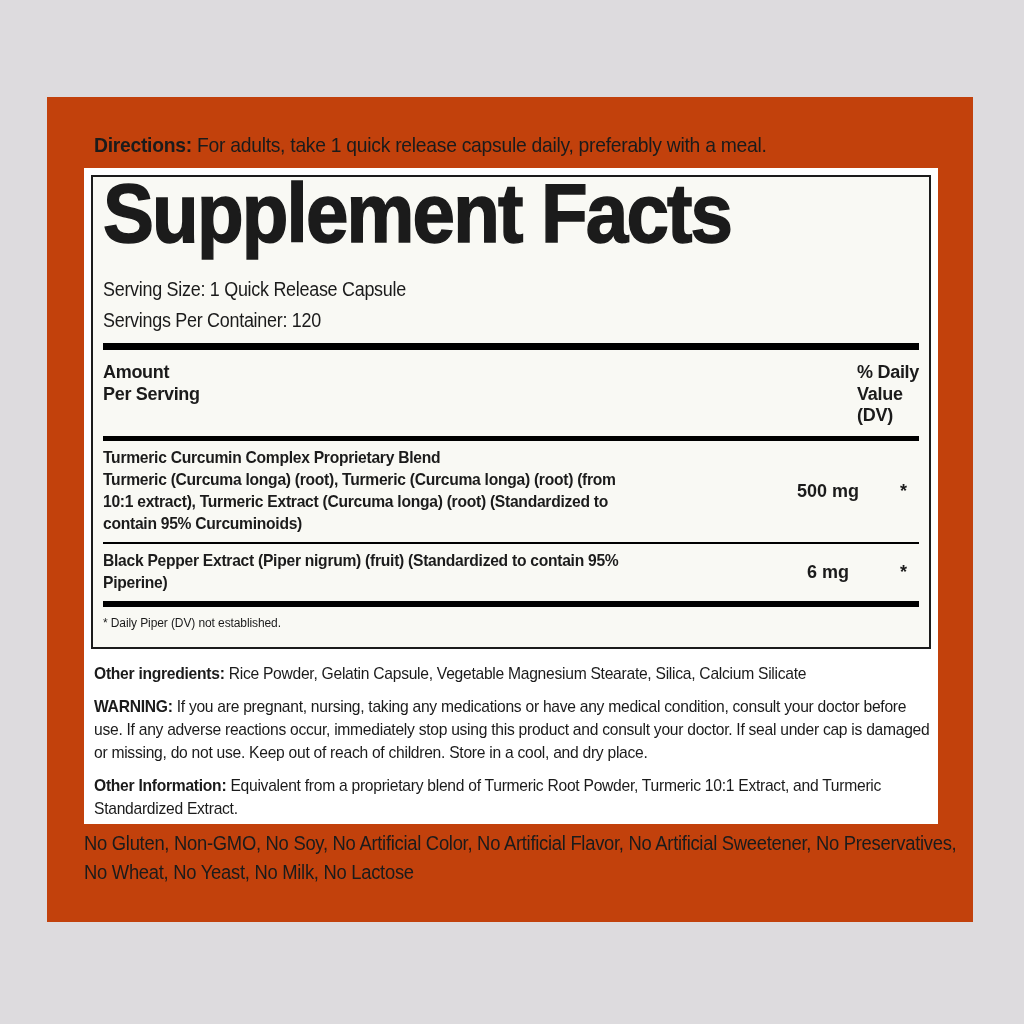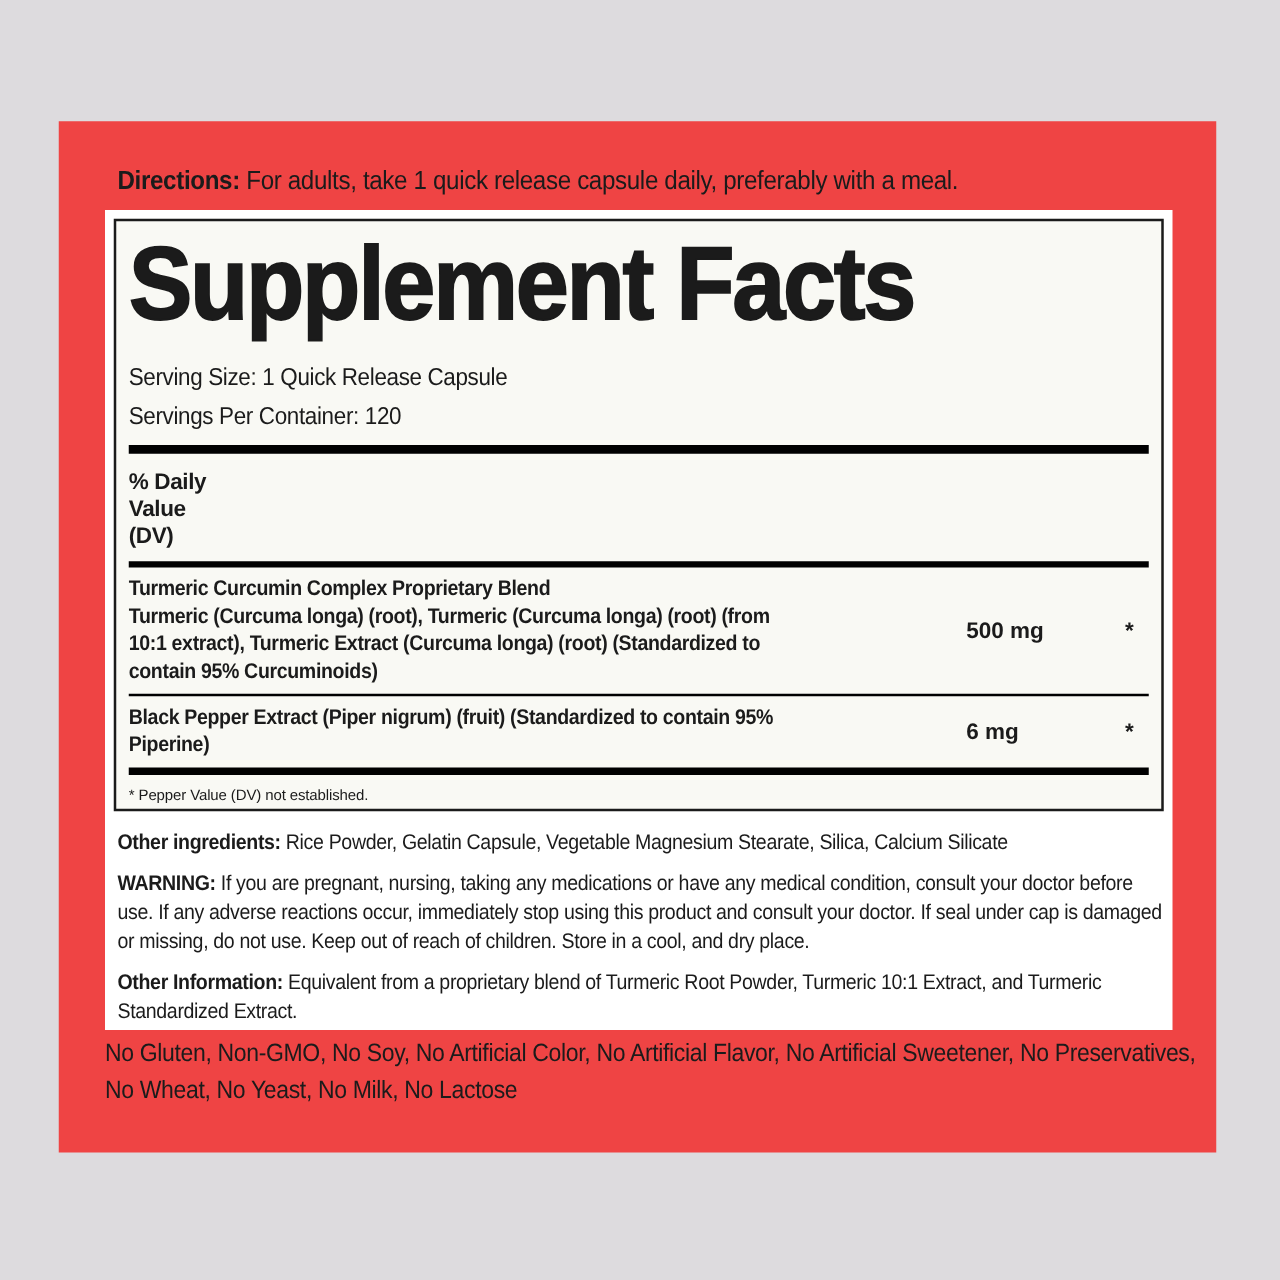--- a/index.html
+++ b/index.html
@@ -1,39 +1,39 @@
 <!DOCTYPE html>
 <html><head>
 <meta charset="utf-8">
 <style>
   * { margin:0; padding:0; box-sizing:border-box; }
   html,body { width:1024px; height:1024px; }
   body { background:#dddbde; font-family:"Liberation Sans", sans-serif; color:#1b1b1b; position:relative; }
 
   .card {
     position:absolute; left:47px; top:97px; width:926px; height:825px;
-    background:#ef4444;
+    background:#c2410c;
   }
 
   .cond { transform:scaleX(0.92); transform-origin:0 0; }
 
   .directions {
     position:absolute; left:47px; top:36px; width:1000px;
     font-size:21px; letter-spacing:-0.3px; white-space:nowrap;
   }
   .directions b { letter-spacing:-0.3px; }
 
   .panel {
     position:absolute; left:37px; top:71px; width:854px; height:656px;
     background:#ffffff;
   }
 
   .facts-box {
     margin:7px; border:2px solid #1b1b1b; background:#f9f9f4;
-    padding:16px 10px 12px 10px; height:474px; overflow:hidden;
+    padding:3px 10px 12px 10px; height:474px; overflow:hidden;
   }
 
   .title {
     font-size:83px; font-weight:bold; letter-spacing:-2px; line-height:68px;
     white-space:nowrap; transform:scaleX(0.92); transform-origin:0 0;
     -webkit-text-stroke:1.5px #1b1b1b;
   }
 
   .serving { font-size:19.5px; letter-spacing:-0.3px; line-height:31px; white-space:nowrap; }
   .serving.first { margin-top:26px; }
@@ -44,21 +44,21 @@
   .bar-thin   { height:2px; }
   .bar-thick2 { height:6px; }
 
   .head-row { display:flex; justify-content:space-between; padding:12px 0 9px 0;
               font-size:18px; font-weight:bold; line-height:21.5px; letter-spacing:-0.3px; }
   .head-right { text-align:left; }
 
   .row { display:flex; align-items:center; padding:6.5px 0;font-weight:bold; }
   .row-text { width:592px; font-size:17px; line-height:22px; letter-spacing:-0.3px; }
   .row-text .blk { display:block; }
-  .row-amount { width:110px; margin-left:auto; text-align:left; font-size:18px; }
+  .row-amount { width:110px; margin-left:auto; text-align:center; font-size:18px; }
   .row-dv { width:36px; text-align:right; padding-right:12px; font-size:18px; }
 
   .footnote { padding-top:9px; font-size:12px; line-height:14px; letter-spacing:-0.1px; }
 
   .para { margin:10px 10px 0 10px; width:913px; font-size:17px; line-height:23px; letter-spacing:-0.3px; }
   .para.first { margin-top:13px; }
 
   .claims {
     position:absolute; left:37px; top:732px; width:952px;
     font-size:20px; line-height:29px; letter-spacing:-0.3px;
@@ -78,20 +78,24 @@
 
     <div class="facts-box">
       <h1 class="title">Supplement Facts</h1>
 
       <div class="serving first cond">Serving Size: 1 Quick Release Capsule</div>
       <div class="serving cond">Servings Per Container: 120</div>
 
       <div class="bar bar-thick"></div>
 
       <div class="head-row">
+        <div class="head-left">
+          <div>Amount</div>
+          <div>Per Serving</div>
+        </div>
         <div class="head-right">
           <div>% Daily</div>
           <div>Value</div>
           <div>(DV)</div>
         </div>
       </div>
 
       <div class="bar bar-mid"></div>
 
       <div class="row">
@@ -106,21 +110,21 @@
       <div class="bar bar-thin"></div>
 
       <div class="row">
         <div class="row-text cond">Black Pepper Extract (Piper nigrum) (fruit) (Standardized to contain 95% Piperine)</div>
         <div class="row-amount">6 mg</div>
         <div class="row-dv">*</div>
       </div>
 
       <div class="bar bar-thick2"></div>
 
-      <div class="footnote">* Pepper Value (DV) not established.</div>
+      <div class="footnote">* Daily Piper (DV) not established.</div>
     </div>
 
     <p class="para first cond">
       <b>Other ingredients:</b>
       <span>Rice Powder, Gelatin Capsule, Vegetable Magnesium Stearate, Silica, Calcium Silicate</span>
     </p>
 
     <p class="para cond">
       <b>WARNING:</b>
       <span>If you are pregnant, nursing, taking any medications or have any medical condition, consult your doctor before use. If any adverse reactions occur, immediately stop using this product and consult your doctor. If seal under cap is damaged or missing, do not use. Keep out of reach of children. Store in a cool, and dry place.</span>

